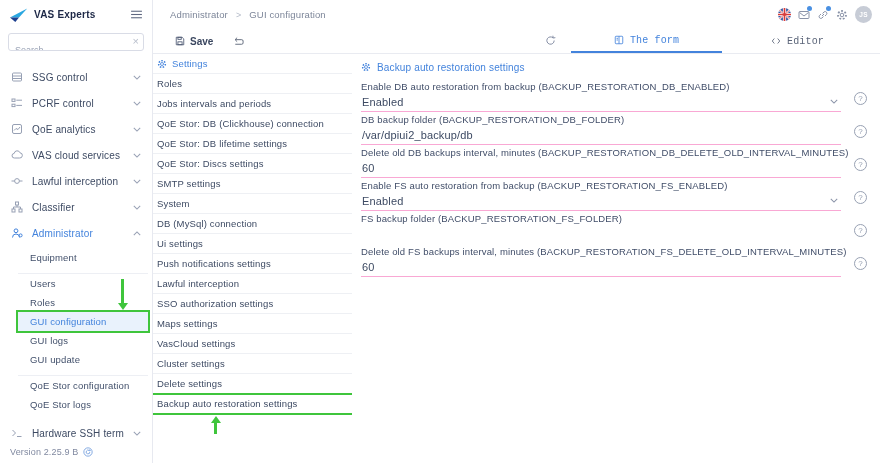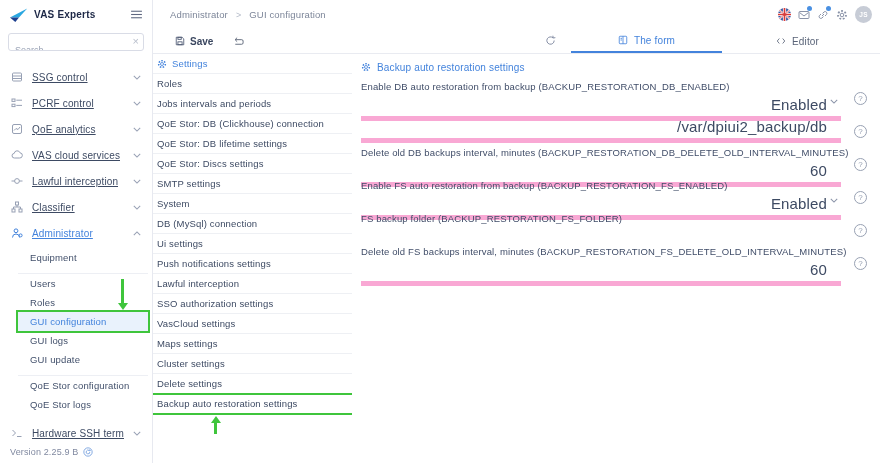--- a/index.html
+++ b/index.html
@@ -11,21 +11,21 @@
   .side-head{height:29px;display:flex;align-items:center;gap:5px;padding:0 9px;}
   .brand{font-size:10px;font-weight:bold;color:#1c2746;letter-spacing:.2px;white-space:nowrap;}
   .burger{margin-left:auto;width:13px;height:13px;color:#5f6880;cursor:pointer;}
   .search{position:relative;margin:4px 8px 0;}
   .search input{width:100%;box-sizing:border-box;height:17px;border:1px solid #d9dce6;border-radius:3px;padding:16px 16px 0 6px;font:9px "Liberation Sans",sans-serif;color:#6b7489;outline:none;}
   .search input::placeholder{color:#9aa3b6;}
   .clear{position:absolute;right:5px;top:1px;font-size:11px;color:#b9bfcc;line-height:15px;cursor:pointer;}
   .nav{margin-top:7px;}
   .nav-item{height:26px;display:flex;align-items:center;gap:9px;padding:0 11px;font-size:10px;color:#3d4a63;cursor:pointer;}
   .nicon{width:12px;height:12px;color:#97a0b4;flex:none;}
-  .nlabel{white-space:nowrap;overflow:hidden;text-decoration:underline;}
+  .nlabel{white-space:nowrap;overflow:hidden;}
   .chev{width:8px;height:5px;margin-left:auto;color:#97a0b4;flex:none;}
   .nav-item.expanded .chev{transform:rotate(180deg);}
   .nav-item.active,.nav-item.active .nicon{color:#4383dc;}
   .sub-list{margin-top:2px;}
   .sub-item{position:relative;height:19px;line-height:19px;margin:0 4px 0 18px;padding-left:12px;font-size:9.5px;color:#42506b;cursor:pointer;white-space:nowrap;}
   .sub-item.divider-before{margin-top:6px;border-top:1px solid #edeff4;}
   .sub-item.selected{background:#e9f2fc;color:#4383dc;}
   .sub-item.annotated{outline:2px solid #3fc53c;}
   .arr-down{display:none;}
   .sub-item.annotated .arr-down{display:block;position:absolute;left:103px;bottom:calc(100% + 9px);width:3px;height:24px;background:#3fc53c;}
@@ -56,29 +56,29 @@
   .srow.annotated{outline:2px solid #3fc53c;outline-offset:-1px;}
   .arr-up{display:none;}
   .srow.annotated .arr-up{display:block;position:absolute;left:66px;top:calc(100% + 10px);width:3px;height:11px;background:#3fc53c;}
   .arr-up::before{content:"";position:absolute;bottom:100%;left:-3.5px;border:5px solid transparent;border-bottom:7px solid #3fc53c;border-top:none;}
   .scroll-thumb{position:absolute;right:0;top:196px;width:4px;height:48px;background:#d4d7df;border-radius:2px;cursor:pointer;}
   
   .form-panel{position:absolute;left:352px;top:29px;right:0;bottom:0;background:#fff;}
   .tabs-row{position:relative;height:24px;border-bottom:1px solid #e9ebf1;}
   .refresh{position:absolute;left:193px;top:6px;width:11px;height:11px;color:#7b849c;cursor:pointer;}
   .tabs{position:absolute;left:219px;top:0;width:302px;height:100%;display:flex;}
-  .tab{flex:1;display:flex;align-items:center;justify-content:center;gap:6px;font-size:10px;color:#5a6478;cursor:pointer;height:100%;box-sizing:border-box;}
+  .tab{flex:1;display:flex;align-items:center;justify-content:center;gap:6px;font-size:10px;color:#5a6478;cursor:pointer;height:100%;box-sizing:border-box;font-family:Liberation Mono, monospace;}
   .tab.active{color:#4383dc;border-bottom:2px solid #4383dc;}
   .tabicon{width:10px;height:10px;}
   .form-body{padding:5px 0 0 9px;}
   .form-title{display:flex;align-items:center;gap:6px;font-size:10px;color:#4383dc;height:16px;}
   .fields{margin-top:3px;}
   .field{position:relative;height:33px;box-sizing:border-box;padding-top:3px;}
   .f-label{font-size:9.5px;color:#404d68;white-space:nowrap;overflow:hidden;}
-  .f-control{position:relative;margin-right:39px;border-bottom:5px solid #f9a8d4;padding:4px 14px 3px 1px;font-size:15px;color:#3d4a63;cursor:text;text-align:right;}
+  .f-control{position:relative;margin-right:39px;border-bottom:1px solid #f9a8d4;padding:4px 14px 3px 1px;font-size:11px;color:#3d4a63;cursor:text;}
   .fchev{display:none;position:absolute;right:3px;top:7px;width:8px;height:5px;color:#8a93a8;}
   .field.type-select .f-control{cursor:pointer;}
   .field.type-select .fchev{display:block;}
   .help{position:absolute;right:13px;top:14px;width:11px;height:11px;border:1px solid #98a1b3;border-radius:50%;color:#98a1b3;font-size:8px;line-height:11px;text-align:center;cursor:pointer;}
 </style>
 </head>
 <body>
 
 <svg width="0" height="0" style="position:absolute" aria-hidden="true">
     <defs>
@@ -441,25 +441,25 @@
         </div>
         <div class="srow">
           <span>Lawful interception</span>
           
         </div>
         <div class="srow">
           <span>SSO authorization settings</span>
           
         </div>
         <div class="srow">
+          <span>Maps settings</span>
+          
+        </div>
+        <div class="srow">
           <span>VasCloud settings</span>
-          
-        </div>
-        <div class="srow">
-          <span>Maps settings</span>
           
         </div>
         <div class="srow">
           <span>Cluster settings</span>
           
         </div>
         <div class="srow">
           <span>Delete settings</span>
           
         </div>
@@ -505,20 +505,21 @@
             <div class="f-label">Enable DB auto restoration from backup (BACKUP_RESTORATION_DB_ENABLED)</div>
             <div class="f-control">
               <span class="f-value">Enabled</span>
               <svg class="fchev">
                 <use href="#i-chev"></use>
               </svg>
             </div>
             <span class="help">?</span>
           </div>
           <div class="field type-text">
+            <div class="f-label">DB backup folder (BACKUP_RESTORATION_DB_FOLDER)</div>
             <div class="f-control">
               <span class="f-value">/var/dpiui2_backup/db</span>
               
             </div>
             <span class="help">?</span>
           </div>
           <div class="field type-text">
             <div class="f-label">Delete old DB backups interval, minutes (BACKUP_RESTORATION_DB_DELETE_OLD_INTERVAL_MINUTES)</div>
             <div class="f-control">
               <span class="f-value">60</span>

